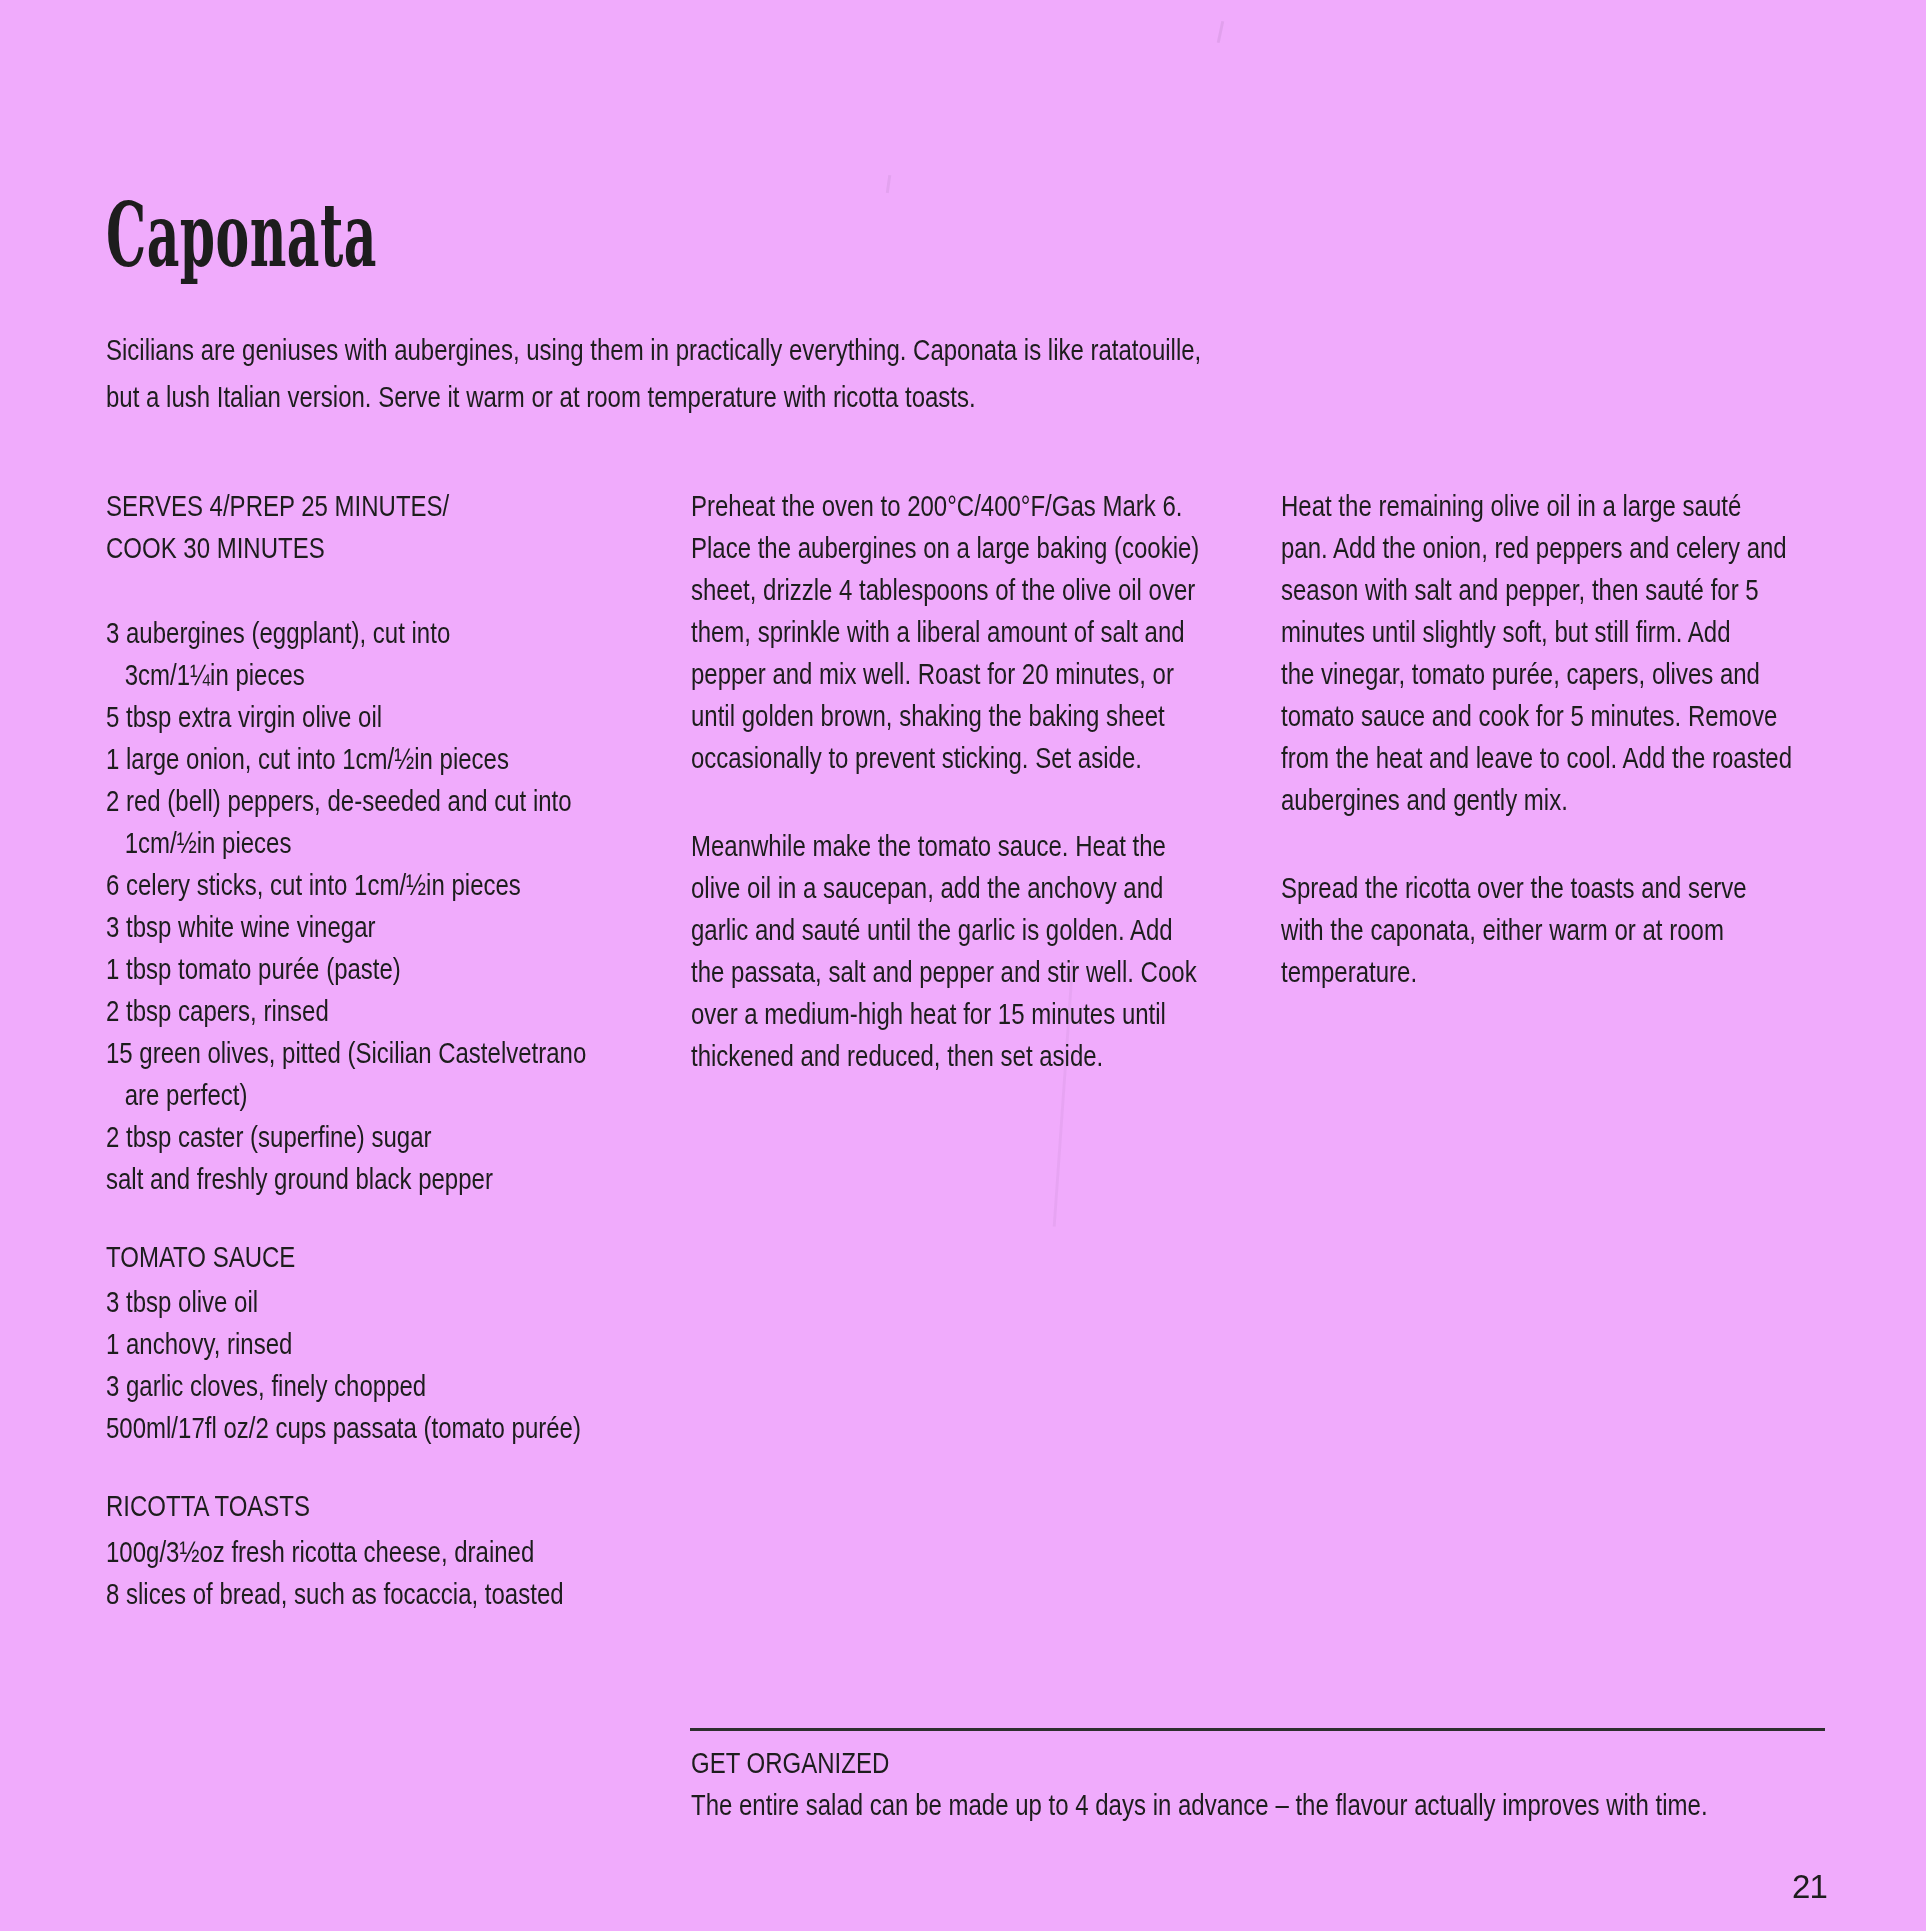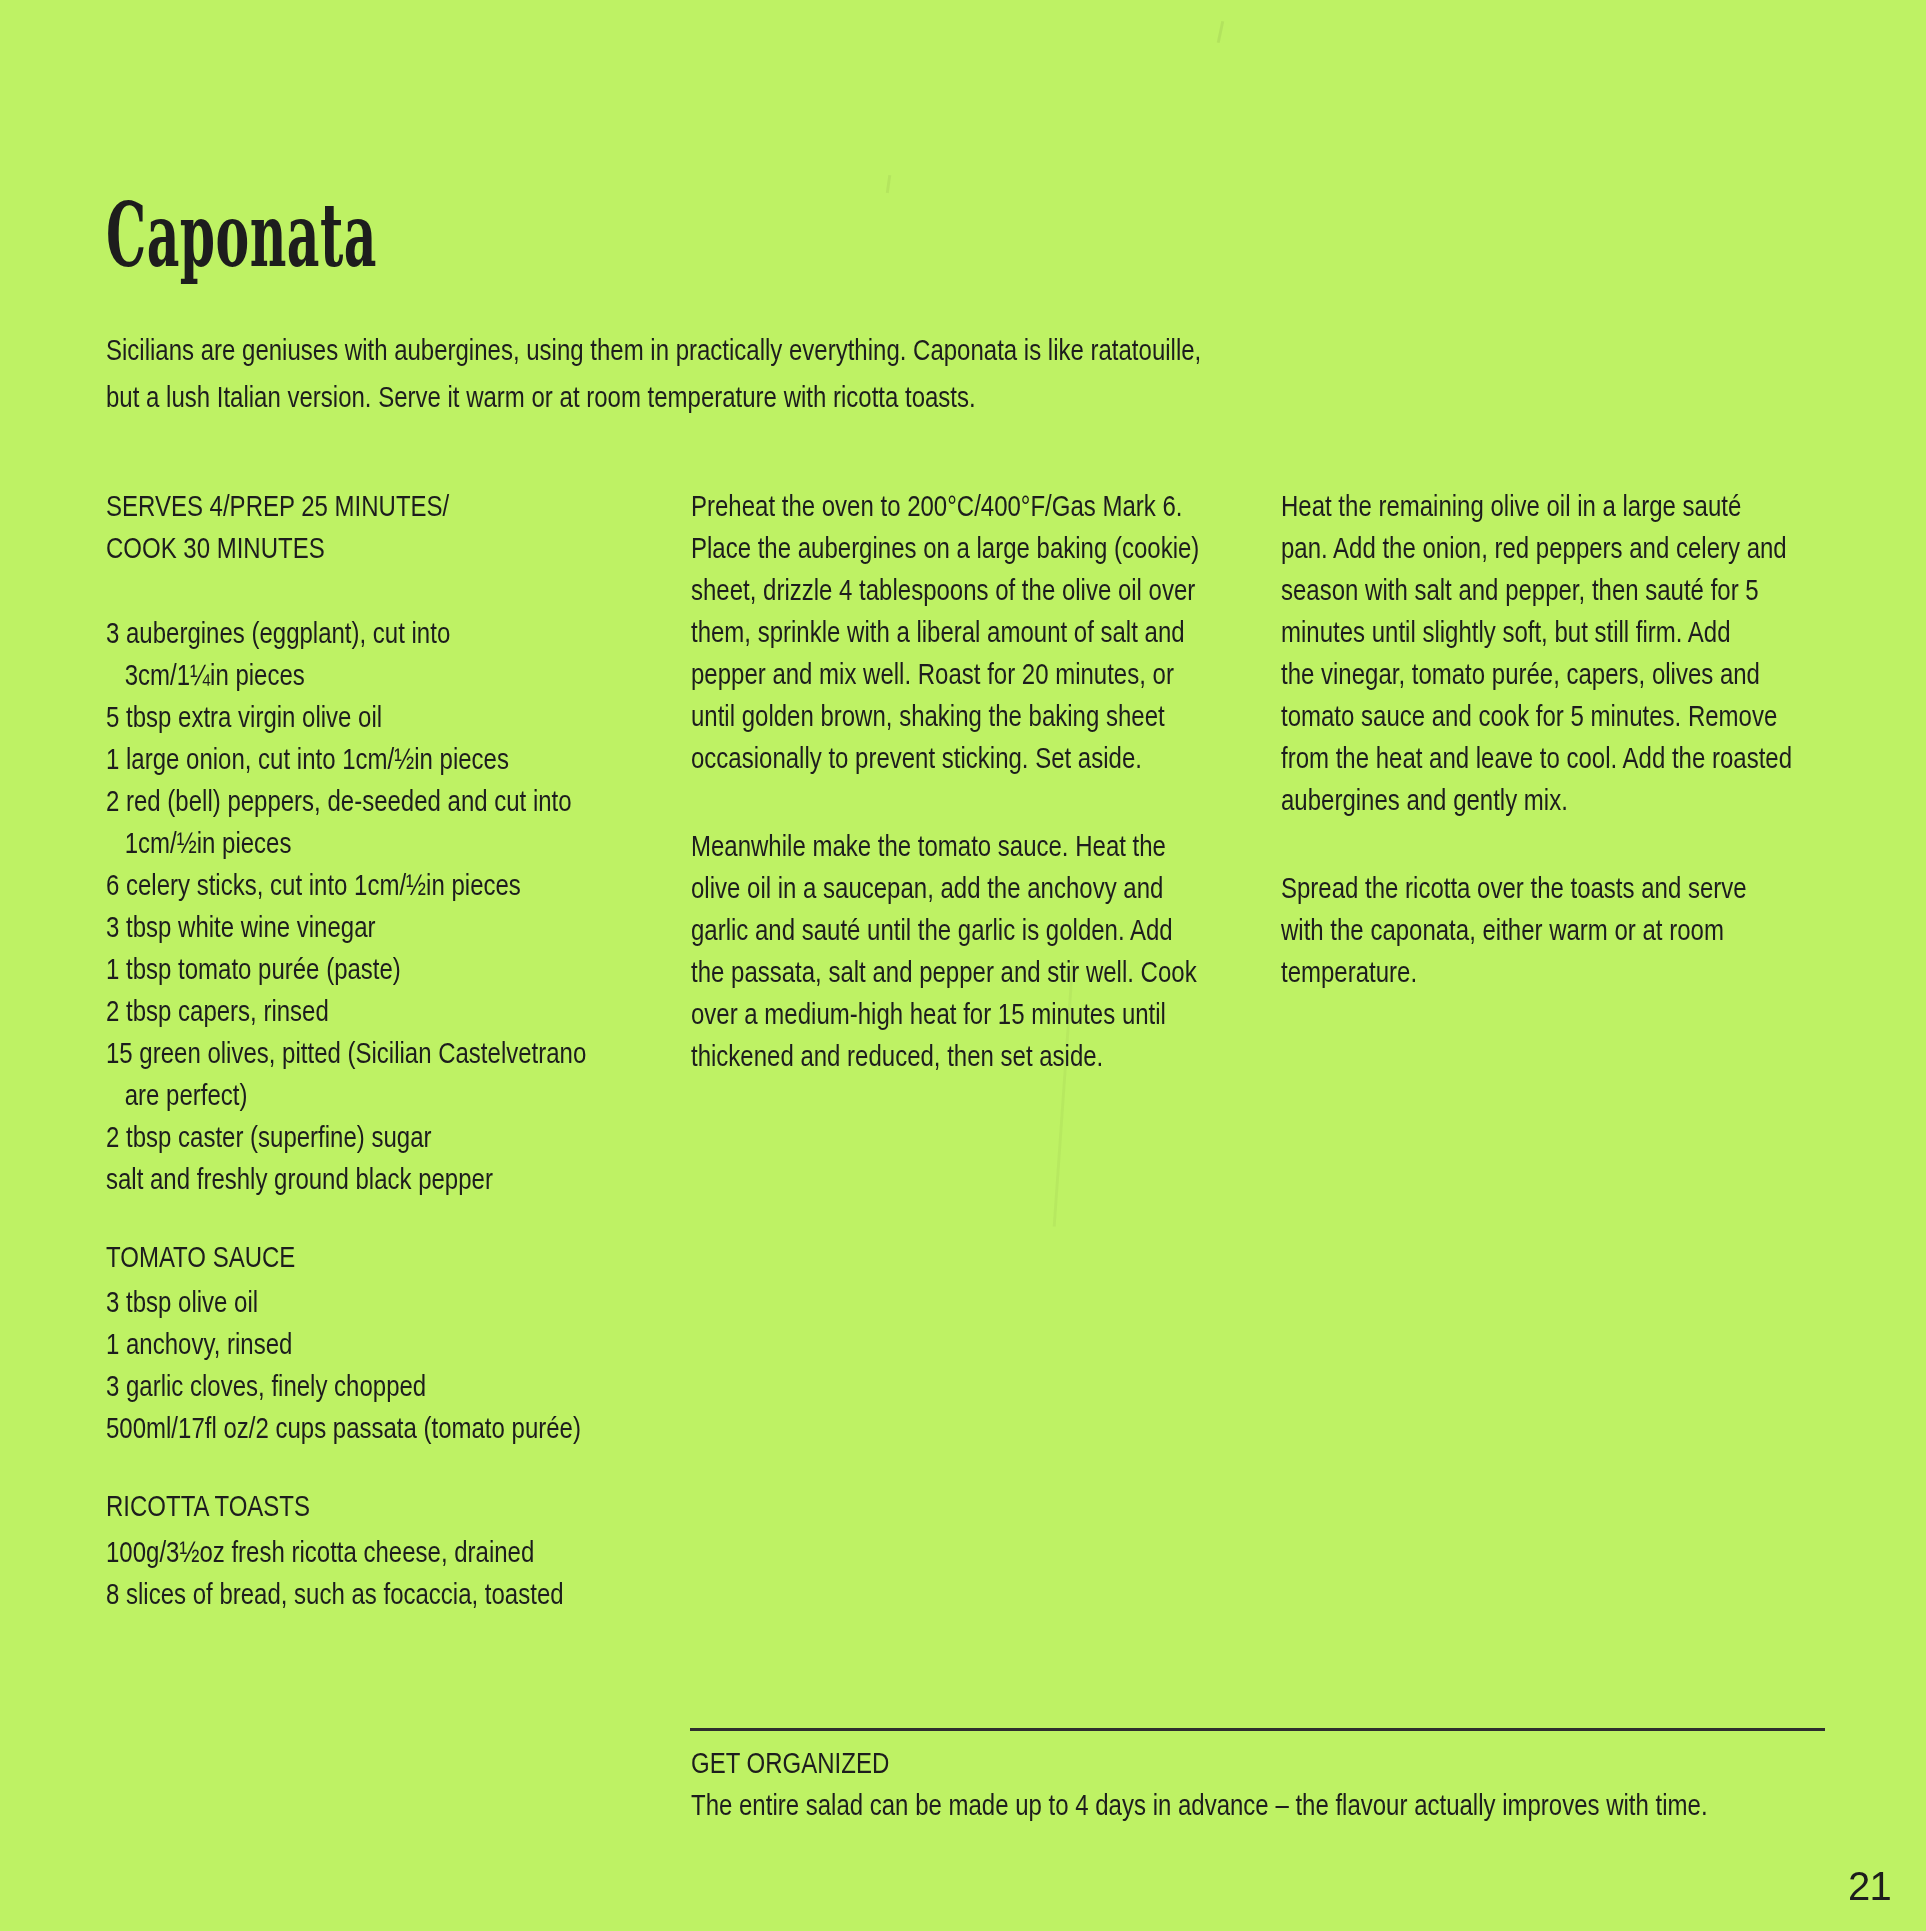--- a/index.html
+++ b/index.html
@@ -47,29 +47,29 @@
   .footer-rule{
     position:absolute;left:690px;top:1728px;width:1135px;height:2.5px;
     background:#2e2e2e;
   }
   .footer{
     position:absolute;left:691px;top:1742px;
     transform:scaleX(0.80);transform-origin:0 0;
     font-size:30px;line-height:42px;
   }
   .pagenum{
-    position:absolute;left:1848px;top:1870px;
-    font-size:40px;line-height:33px;
+    position:absolute;left:1792px;top:1870px;
+    font-size:33px;line-height:33px;
     letter-spacing:-0.8px;
   }
 </style>
 </head>
 <body style="color: rgb(29, 29, 29);">
 
-<div class="page" style="background: #bef264;">
+<div class="page" style="background: #f0abfc;">
 
   <div class="artifact-1"></div>
   <div class="artifact-2"></div>
   <div class="artifact-3"></div>
 
   <h1 class="title">Caponata</h1>
 
   <div class="intro">
 
   <div class="line">Sicilians are geniuses with aubergines, using them in practically everything. Caponata is like ratatouille,</div>

